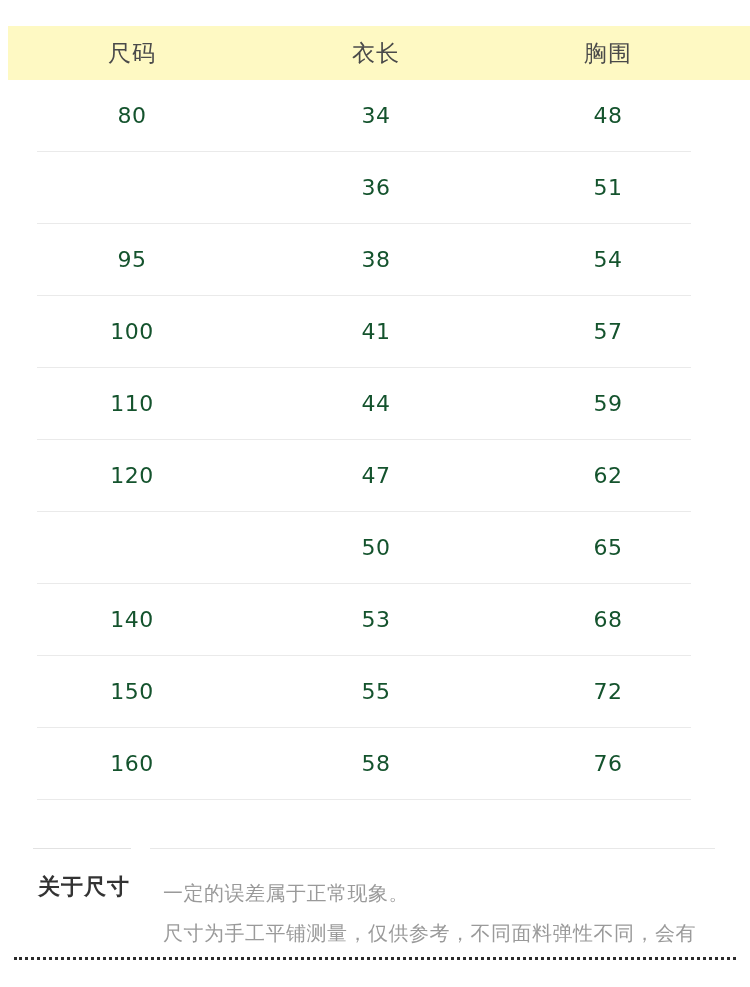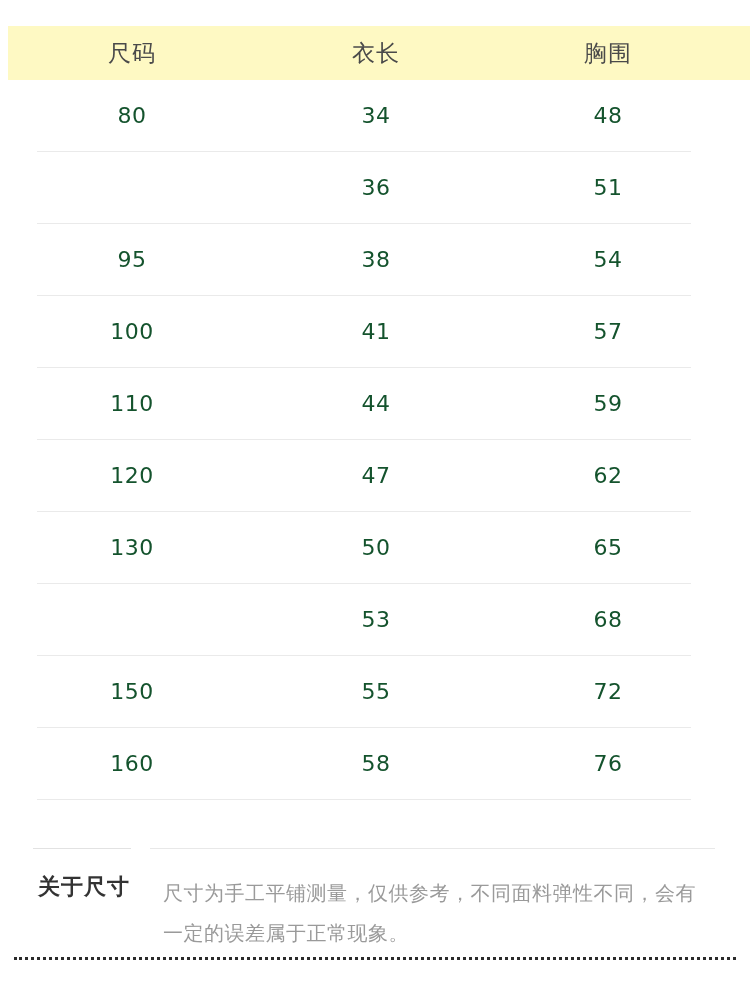--- a/index.html
+++ b/index.html
@@ -184,26 +184,26 @@
         <div class="cell c3">59</div>
       </div>
 
       <div class="trow">
         <div class="cell c1">120</div>
         <div class="cell c2">47</div>
         <div class="cell c3">62</div>
       </div>
 
       <div class="trow">
-        <div class="cell c1">130</div>
         <div class="cell c2">50</div>
         <div class="cell c3">65</div>
       </div>
 
       <div class="trow">
+        <div class="cell c1">140</div>
         <div class="cell c2">53</div>
         <div class="cell c3">68</div>
       </div>
 
       <div class="trow">
         <div class="cell c1">150</div>
         <div class="cell c2">55</div>
         <div class="cell c3">72</div>
       </div>
 
@@ -214,20 +214,20 @@
       </div>
 
     </div>
   </div>
 
   <div class="note-block">
     <div class="note-rule-left"></div>
     <div class="note-rule-right"></div>
     <div class="note-title">关于尺寸</div>
     <div class="note-body">
+      <span class="note-line">一定的误差属于正常现象。</span>
       <span class="note-line">尺寸为手工平铺测量，仅供参考，不同面料弹性不同，会有</span>
-      <span class="note-line">一定的误差属于正常现象。</span>
     </div>
   </div>
 
   <div class="dotted-rule"></div>
 
 </div>
 
 </body></html>

